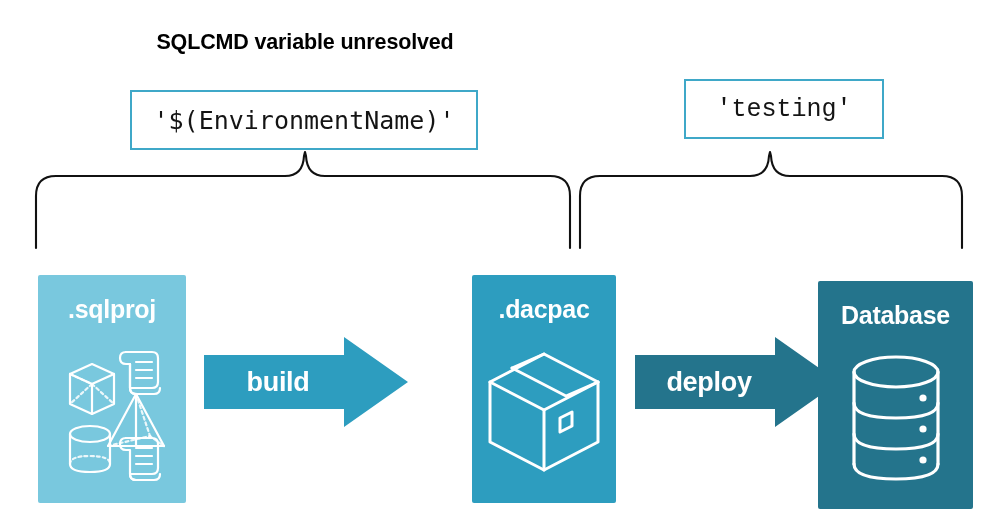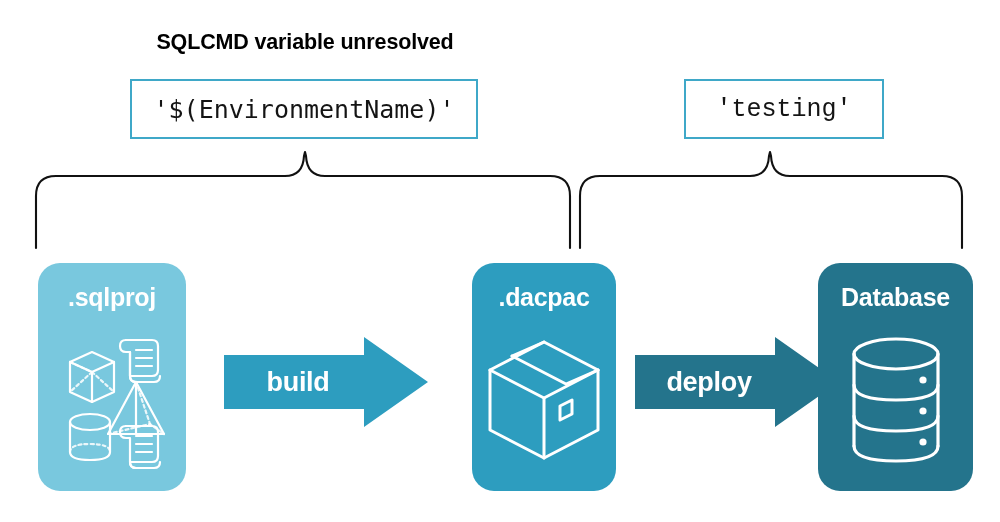--- a/index.html
+++ b/index.html
@@ -46,44 +46,44 @@
     box-sizing: border-box;
     display: flex;
     align-items: center;
     justify-content: center;
     font-family: "DejaVu Sans Mono", "Liberation Mono", monospace;
     font-size: 25px;
     color: #141414;
     letter-spacing: 0px;
     white-space: nowrap;
   }
-  #codebox-left  { left: 130px; top: 79px; width: 348px; height: 60px; }
+  #codebox-left  { left: 130px; top: 90px; width: 348px; height: 60px; }
   #codebox-right { left: 684px; top: 79px; width: 200px; height: 60px; font-family: Liberation Mono, monospace; }
 
   
   .brace-layer {
     position: absolute;
     left: 0;
     top: 0;
     width: 1000px;
     height: 522px;
     pointer-events: none;
   }
 
   
   .pipe-box {
     position: absolute;
-    top: 263px;
+    top: 275px;
     height: 228px;
-    border-radius: 22px;
+    border-radius: 2px;
     box-sizing: border-box;
   }
   #box-sqlproj  { left: 38px;  width: 148px; background: #79C8DE; }
   #box-dacpac   { left: 432px; width: 144px; background: #2D9DBF; margin-left: 40px; }
-  #box-database { left: 818px; width: 155px; background: #24748C; }
+  #box-database { left: 818px; width: 155px; background: #24748C; margin-top: 6px; }
 
   .pipe-label {
     position: absolute;
     left: 0;
     right: 0;
     top: 22px;
     text-align: center;
     font-family: "Liberation Sans", sans-serif;
     font-weight: bold;
     font-size: 25px;
@@ -103,21 +103,21 @@
     align-items: center;
     justify-content: center;
   }
 
   
   .arrow {
     position: absolute;
     top: 337px;
     height: 90px;
   }
-  #arrow-build  { left: 224px; width: 204px; }
+  #arrow-build  { left: 204px; width: 204px; }
   #arrow-deploy { left: 635px; width: 204px; }
 
   .arrow-label {
     position: absolute;
     top: 0;
     left: 0;
     width: 148px;
     height: 90px;
     display: flex;
     align-items: center;

